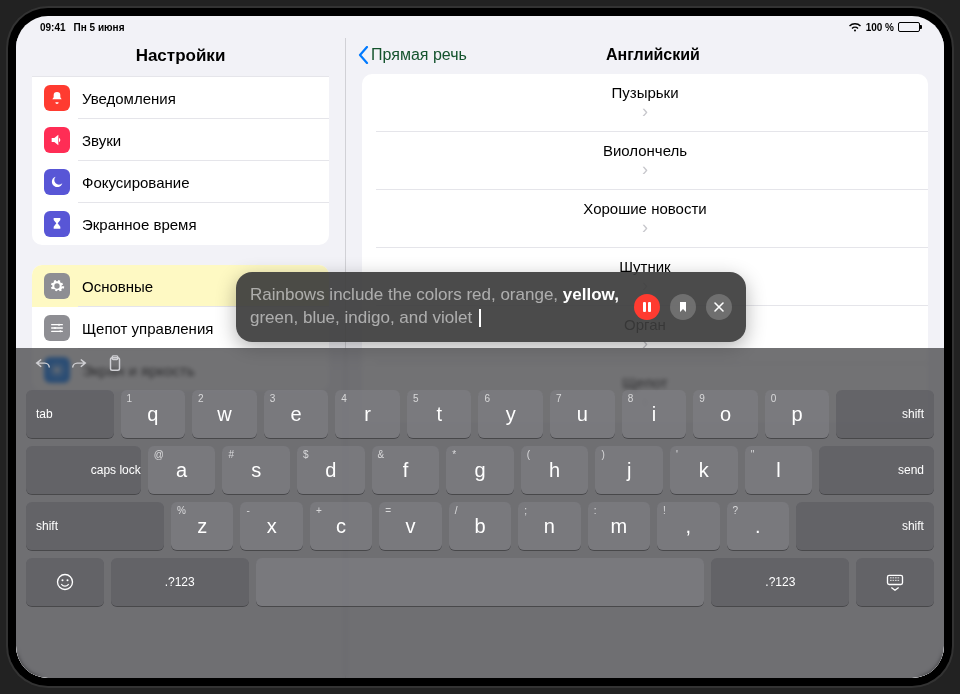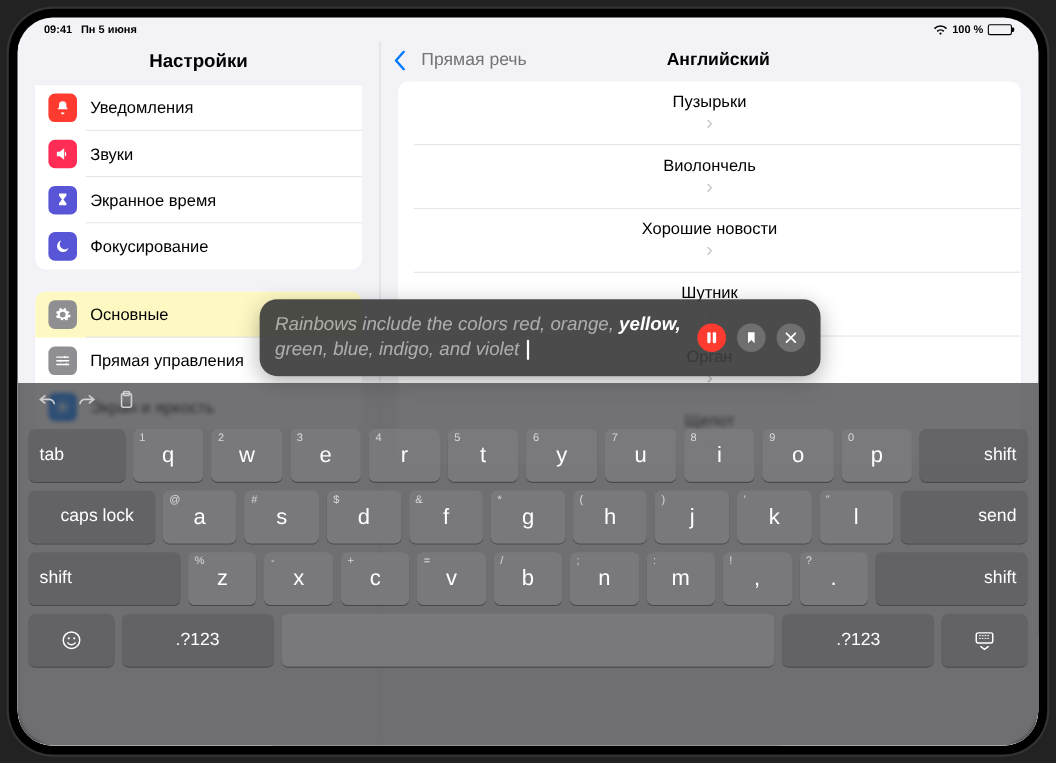--- a/index.html
+++ b/index.html
@@ -26,54 +26,54 @@
   .sb-row { display: flex; align-items: center; padding: 8px 12px; gap: 12px; font-size: 15px; position: relative; cursor: pointer; }
   .sb-row:not(:last-child)::after { content:""; position:absolute; bottom:0; left:46px; right:0; height:1px; background:#e5e5ea; }
   .sb-row.selected { background:#fef9c3; }
   .sb-row.partial { border-top:1px solid #e5e5ea; }
   .app-icon { width: 26px; height: 26px; border-radius: 6px; display:flex; align-items:center; justify-content:center; flex-shrink:0; }
   .app-icon svg { width:16px; height:16px; fill:#fff; }
 
   
   .detail { flex:1; background:#f2f2f7; overflow:hidden; }
   .nav { display:flex; align-items:center; padding: 8px 12px 10px; position:relative; }
-  .nav .back { color:#737373; font-size:16px; display:flex; align-items:center; gap:14px; cursor:pointer; }
+  .nav .back { color:#14532d; font-size:16px; display:flex; align-items:center; gap:2px; cursor:pointer; }
   .nav .title { position:absolute; left:16px; right:0; text-align:center; font-size:16px; font-weight:700; pointer-events:none; }
   .list { background:#fff; margin: 0 16px; border-radius:10px; overflow:hidden; }
   .list-row { display:flex; align-items:center; justify-content:space-between; padding: 10px 14px; font-size:15px; position:relative; cursor:pointer;flex-direction:column; }
   .list-row:not(:last-child)::after { content:""; position:absolute; bottom:0; left:14px; right:0; height:1px; background:#e5e5ea; }
   .chev { color:#c7c7cc; font-size:18px; }
 
   
   .speech { position:absolute; top: 256px; left: 220px; width: 510px; background: rgba(60,60,60,0.92); border-radius: 16px; padding: 12px 14px; display:flex; align-items:center; gap:10px; color:#fff; box-shadow: 0 6px 20px rgba(0,0,0,0.3); }
-  .speech-text { flex:1; font-size:17px; line-height:1.35;font-style:italic; }
+  .speech-text { flex:1; font-size:17px; line-height:1.35; }
   .speech-text .dim { color: rgba(255,255,255,0.55); }
   .speech-text .active { color:#fff; font-weight:700; }
   .cursor { display:inline-block; width:2px; height:18px; background:#fff; vertical-align:middle; margin-left:2px; }
   .speech-btns { display:flex; gap:10px; align-items:center; }
   .circ { width:26px; height:26px; border-radius:50%; display:flex; align-items:center; justify-content:center; cursor:pointer; }
   .circ.pause { background:#ff3b30; }
   .circ.gray { background: rgba(120,120,120,0.8); }
   .circ svg { width:12px; height:12px; fill:#fff; }
 
   
   .kbd-area { position:absolute; left:0; right:0; bottom:0; height: 330px; background: rgba(60,60,62,0.72); backdrop-filter: blur(2px); }
   .kbd-toolbar { height:36px; display:flex; align-items:center; gap:18px; padding: 0 18px; }
   .kbd-toolbar .tbtn { color:#e5e5ea; cursor:pointer; }
   .kbd-toolbar svg { width:18px; height:18px; stroke:#d0d0d4; fill:none; stroke-width:1.6; }
   .kbd { padding: 6px 10px 10px; display:flex; flex-direction:column; gap:8px; }
   .krow { display:flex; gap:7px; }
   .key { background: rgba(130,130,135,0.55); border-radius:6px; height:48px; display:flex; align-items:center; justify-content:center; color:#fff; font-size:20px; position:relative; cursor:pointer; box-shadow: 0 1px 0 rgba(0,0,0,0.35); text-transform:lowercase; }
-  .key.fn { background: rgba(90,90,95,0.55); font-size:16px; text-transform:none; }
+  .key.fn { background: rgba(90,90,95,0.55); font-size:12px; text-transform:none; }
   .key .hint { position:absolute; top:3px; left:6px; font-size:10px; color:rgba(255,255,255,0.7); text-transform:none; }
   .key.letter { flex:1; }
   .key.tab, .key.delete { flex:1.2; justify-content:flex-start; padding-left:10px; }
   .key.delete { justify-content:flex-end; padding-right:10px; }
   .key.caps, .key.send { flex:1.55; }
-  .key.caps { justify-content:center; padding-left:10px; }
+  .key.caps { justify-content:flex-end; padding-left:10px; }
   .key.send { justify-content:flex-end; padding-right:10px; }
   .key.shift { flex:2.05; }
   .key.shiftL { justify-content:flex-start; padding-left:10px; }
   .key.shiftR { justify-content:flex-end; padding-right:10px; }
   .key.globe, .key.dismiss { flex:0.9; }
   .key.numL, .key.numR { flex:1.6; }
   .key.space { flex:5.2; }
   .key svg { width:20px; height:20px; fill:#fff; }
 </style>
 </head>
@@ -115,53 +115,53 @@
               <div class="app-icon" style="background: rgb(255, 45, 85);">
                 <svg viewBox="0 0 24 24">
                   <path d="M4 9v6h4l6 5V4L8 9H4zm13 3a4 4 0 00-2-3.5v7A4 4 0 0017 12z"></path>
                 </svg>
               </div>
               <span>Звуки</span>
             </div>
             <div class="sb-row">
               <div class="app-icon" style="background: rgb(88, 86, 214);">
                 <svg viewBox="0 0 24 24">
-                  <path d="M7 3h10v3l-4 5 4 5v3H7v-3l4-5-4-5V3z"></path>
-                </svg>
-              </div>
-              <span>Экранное время</span>
+                  <path d="M20 14A8 8 0 1110 4a7 7 0 0010 10z"></path>
+                </svg>
+              </div>
+              <span>Фокусирование</span>
             </div>
             <div class="sb-row">
               <div class="app-icon" style="background: rgb(88, 86, 214);">
                 <svg viewBox="0 0 24 24">
-                  <path d="M20 14A8 8 0 1110 4a7 7 0 0010 10z"></path>
-                </svg>
-              </div>
-              <span>Фокусирование</span>
+                  <path d="M7 3h10v3l-4 5 4 5v3H7v-3l4-5-4-5V3z"></path>
+                </svg>
+              </div>
+              <span>Экранное время</span>
             </div>
           </div>
         <div class="sb-group" id="sb-g2">
             <div class="sb-row selected">
               <div class="app-icon" style="background: rgb(142, 142, 147);">
                 <svg viewBox="0 0 24 24">
                   <path d="M12 8a4 4 0 100 8 4 4 0 000-8zm9 4l2 1-1 3-2-.5a8 8 0 01-1.5 1.5l.5 2-3 1-1-2h-2l-1 2-3-1 .5-2A8 8 0 016 16.5L4 17l-1-3 2-1v-2l-2-1 1-3 2 .5A8 8 0 017.5 6L7 4l3-1 1 2h2l1-2 3 1-.5 2A8 8 0 0118 7.5l2-.5 1 3-2 1v2z"></path>
                 </svg>
               </div>
               <span>Основные</span>
             </div>
             <div class="sb-row">
               <div class="app-icon" style="background: rgb(142, 142, 147);">
                 <svg viewBox="0 0 24 24">
                   <path d="M4 7h10m2 0h4M4 12h4m2 0h10M4 17h12m2 0h2" stroke="#fff" stroke-width="2" stroke-linecap="round"></path>
                   <circle cx="15" cy="7" r="1.5"></circle>
                   <circle cx="9" cy="12" r="1.5"></circle>
                   <circle cx="17" cy="17" r="1.5"></circle>
                 </svg>
               </div>
-              <span>Прямая управления</span>
+              <span>Щепот управления</span>
             </div>
             <div class="sb-row">
               <div class="app-icon" style="background: rgb(0, 122, 255);">
                 <svg viewBox="0 0 24 24">
                   <circle cx="12" cy="12" r="4"></circle>
                   <g stroke="#fff" stroke-width="2" stroke-linecap="round">
                     <path d="M12 2v3M12 19v3M2 12h3M19 12h3M4.9 4.9l2.1 2.1M17 17l2.1 2.1M4.9 19.1L7 17M17 7l2.1-2.1"></path>
                   </g>
                 </svg>
               </div>

